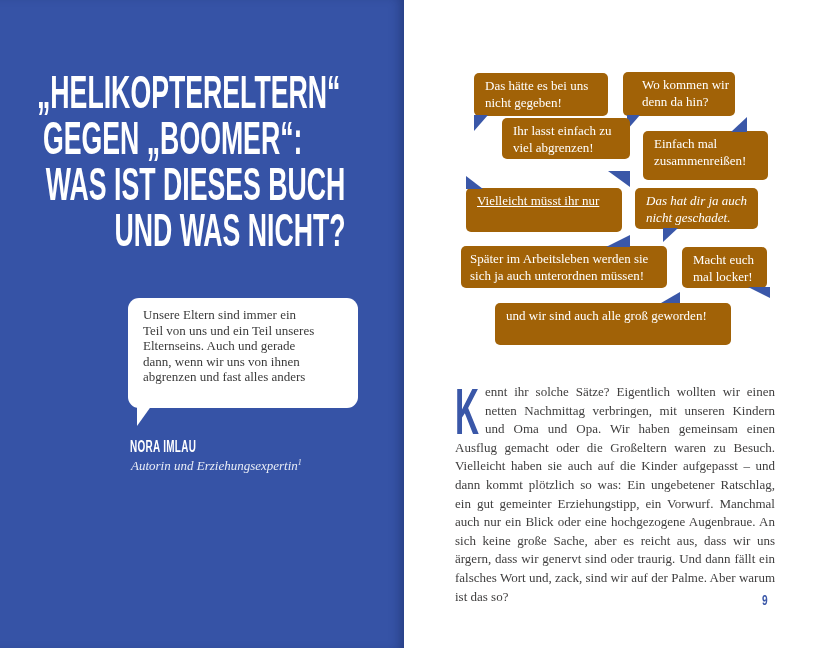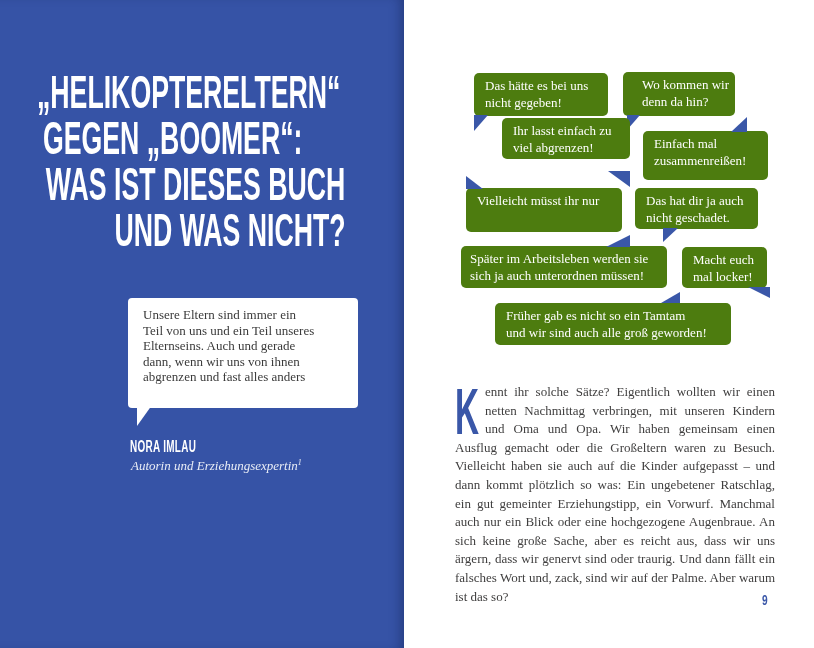--- a/index.html
+++ b/index.html
@@ -10,45 +10,45 @@
   .left-page{position:absolute;left:0;top:0;width:404px;height:648px;background:#3653a6;
              box-shadow:inset -9px 0 12px -6px rgba(10,20,60,.38);}
   .title-line{position:absolute;white-space:nowrap;color:#fff;
               font:700 46px/53px "Liberation Sans",sans-serif;transform:scaleX(.58);letter-spacing:0;}
   .tl1{left:37px;top:66px;transform-origin:0 0;}
   .tl2{left:43px;top:112px;transform-origin:0 0;}
   .tl3{right:59px;top:158px;transform-origin:100% 0;}
   .tl4{right:58px;top:204px;transform-origin:100% 0;}
 
   .quote-bubble{position:absolute;left:128px;top:298px;width:230px;height:110px;background:#fff;
-                border-radius:4px;box-sizing:border-box;padding:9px 8px 0 15px;color:#3a3a3a;
+                border-radius:11px;box-sizing:border-box;padding:9px 8px 0 15px;color:#3a3a3a;
                 font:400 13px/15.6px "Liberation Serif",serif;}
   .quote-bubble .ln{white-space:nowrap;}
   .quote-tail{position:absolute;left:137px;top:405px;width:0;height:0;
               border-top:21px solid #fff;border-right:15px solid transparent;}
 
   .author-name{position:absolute;left:130px;top:438px;white-space:nowrap;color:#fff;
                font:700 16px "Liberation Sans",sans-serif;transform:scaleX(.62);transform-origin:0 0;
                letter-spacing:.5px;}
   .author-role{position:absolute;left:131px;top:458px;white-space:nowrap;color:#e9edf6;
                font:italic 13px "Liberation Serif",serif;}
   .author-role sup{font-size:8px;}
 
   
   .right-page{position:absolute;left:404px;top:0;width:410px;height:648px;background:#ffffff;}
-  .bubble{position:absolute;background:#4d7c0f;color:#fff;border-radius:5px;box-sizing:border-box;
+  .bubble{position:absolute;background:#a16207;color:#fff;border-radius:5px;box-sizing:border-box;
           padding:4px 11px;font:400 13px/17px "Liberation Serif",serif;overflow:visible;}
   .bubble .bl{white-space:nowrap;}
   
   .b1{left:70px; top:73px; width:134px;height:43px;}
   .b2{left:219px;top:72px; width:112px;height:44px;padding-left:19px;}
   .b3{left:98px; top:118px;width:128px;height:41px;}
   .b4{left:239px;top:131px;width:125px;height:49px;}
-  .b5{left:62px; top:188px;width:156px;height:44px;}
-  .b6{left:231px;top:188px;width:123px;height:41px;}
+  .b5{left:62px; top:188px;width:156px;height:44px;text-decoration:underline;}
+  .b6{left:231px;top:188px;width:123px;height:41px;font-style:italic;}
   .b7{left:57px; top:246px;width:206px;height:42px;padding-left:9px;padding-right:15px;}
   .b8{left:278px;top:247px;width:85px; height:41px;}
   .b9{left:91px; top:303px;width:236px;height:42px;}
 
   .tail{position:absolute;width:0;height:0;}
   .t1{left:70px; top:115px;border-top:16px solid #3a57a8;border-right:14px solid transparent;}
   .t2{left:223px;top:115px;border-top:15px solid #3a57a8;border-right:13px solid transparent;}
   .t3{left:204px;top:171px;border-top:16px solid #3a57a8;border-left:22px solid transparent;}
   .t4{left:327px;top:117px;border-bottom:15px solid #3a57a8;border-left:16px solid transparent;}
   .t5{left:62px; top:176px;border-bottom:13px solid #3a57a8;border-right:17px solid transparent;}
@@ -129,21 +129,20 @@
   </div>
   <div class="tail t7"></div>
 
   <div class="bubble b8">
     <div class="bl">Macht euch</div>
     <div class="bl">mal locker!</div>
   </div>
   <div class="tail t8"></div>
 
   <div class="bubble b9">
-    <div class="bl">Früher gab es nicht so ein Tamtam</div>
     <div class="bl">und wir sind auch alle groß geworden!</div>
   </div>
   <div class="tail t9"></div>
 
   <div class="body-text">
     <span class="dropcap">K</span><span>ennt ihr solche Sätze? Eigentlich wollten wir einen netten Nachmittag verbringen, mit unseren Kindern und Oma und Opa. Wir haben gemeinsam einen Ausflug gemacht oder die Großeltern waren zu Besuch. Vielleicht haben sie auch auf die Kinder aufgepasst – und dann kommt plötzlich so was: Ein ungebetener Ratschlag, ein gut gemeinter Erziehungstipp, ein Vorwurf. Manchmal auch nur ein Blick oder eine hochgezogene Augenbraue. An sich keine große Sache, aber es reicht aus, dass wir uns ärgern, dass wir genervt sind oder traurig. Und dann fällt ein falsches Wort und, zack, sind wir auf der Palme. Aber warum ist das so?</span>
   </div>
 
   <div class="page-number">9</div>
 </div>

